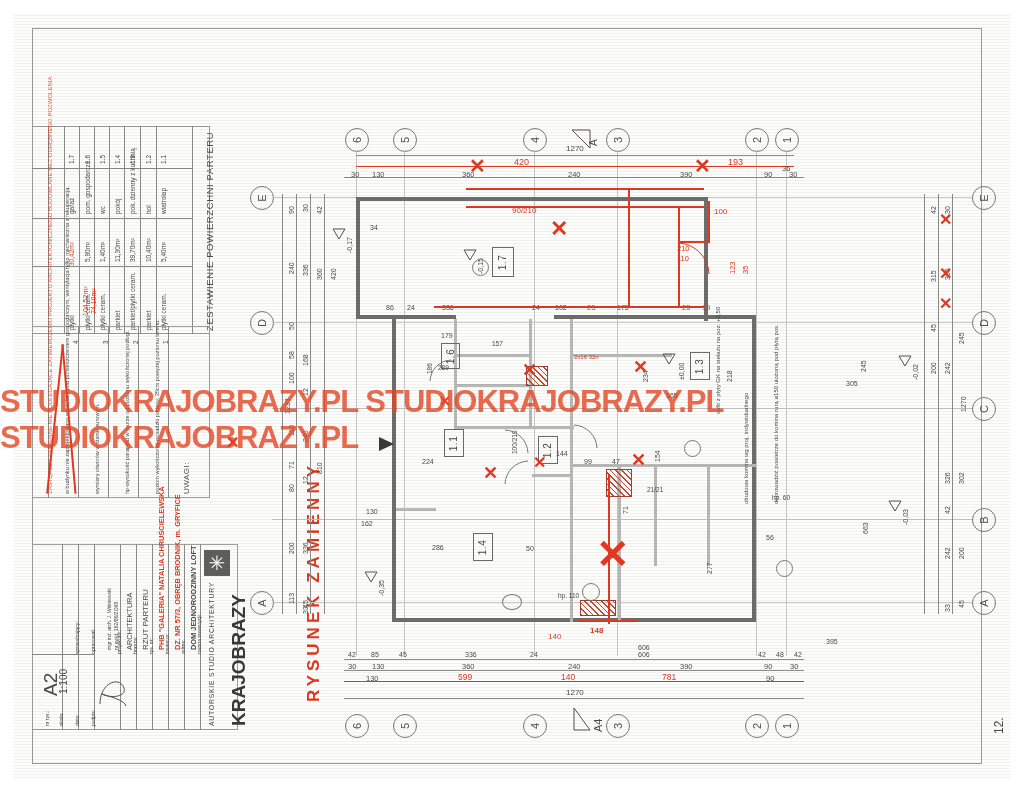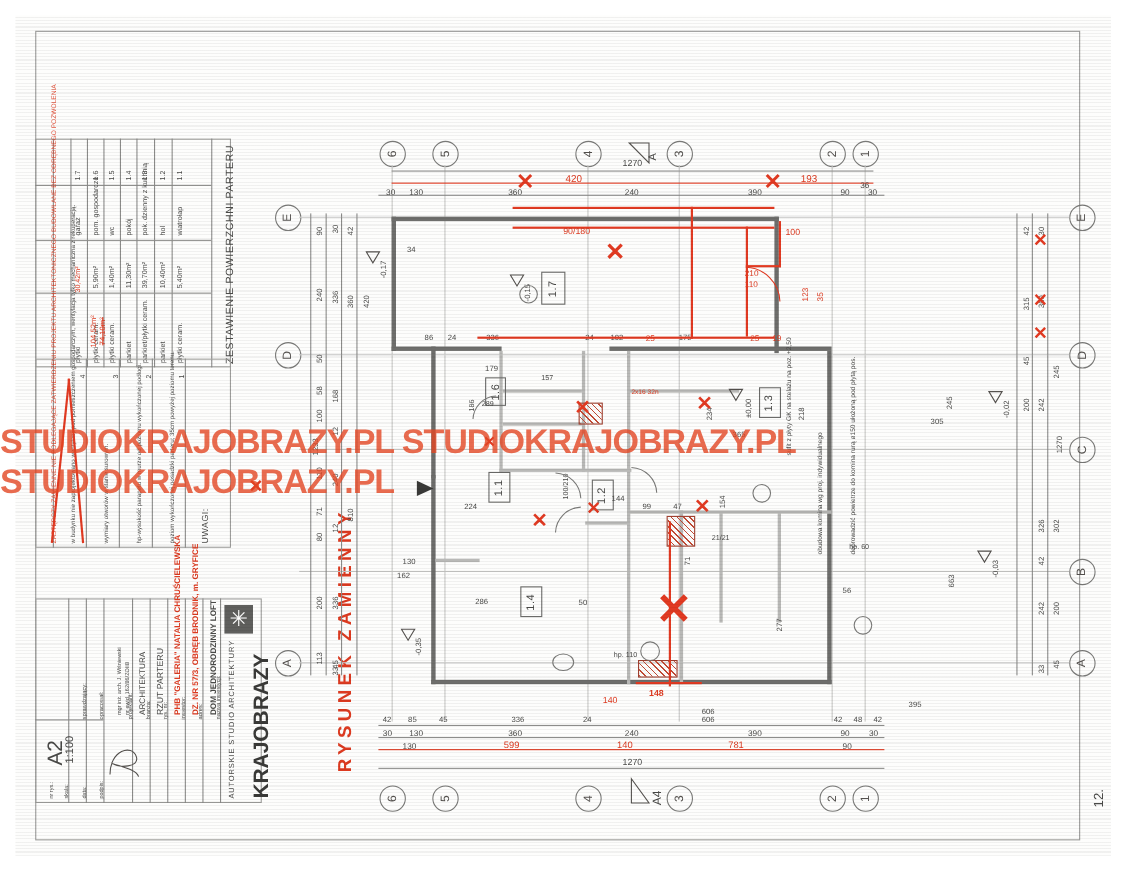--- a/index.html
+++ b/index.html
@@ -509,21 +509,21 @@
 
     <div class="rl" style="left:452px;top:192px;width:238px;height:1.5px;"></div>
     <div class="rl" style="left:452px;top:174px;width:238px;height:1.5px;"></div>
     <div class="rl" style="left:614px;top:174px;width:1.5px;height:120px;"></div>
     <div class="rl" style="left:664px;top:192px;width:1.5px;height:100px;"></div>
     <div class="rl" style="left:664px;top:227px;width:32px;height:1.5px;"></div>
     <div class="rl" style="left:694px;top:187px;width:1.5px;height:42px;"></div>
     <div class="rl" style="left:420px;top:292px;width:270px;height:1.5px;"></div>
     <div class="rl" style="left:594px;top:460px;width:1.5px;height:150px;"></div>
     <div class="rl" style="left:564px;top:606px;width:60px;height:1.5px;"></div>
-    <div class="tr" style="left:498px;top:192px;font-size:8px;">90/180</div>
+    <div class="tr" style="left:498px;top:192px;font-size:8px;">90/210</div>
 
     <div class="xmark" style="left:536px;top:204px;font-size:22px;">✕</div>
     <div class="xmark" style="left:508px;top:347px;font-size:18px;">✕</div>
     <div class="xmark" style="left:619px;top:344px;font-size:18px;">✕</div>
     <div class="xmark" style="left:469px;top:450px;font-size:18px;">✕</div>
     <div class="xmark" style="left:617px;top:437px;font-size:18px;">✕</div>
     <div class="xmark" style="left:519px;top:441px;font-size:16px;">✕</div>
     <div class="xmark" style="left:212px;top:421px;font-size:16px;">✕</div>
     <div class="xmark" style="left:455px;top:142px;font-size:20px;">✕</div>
     <div class="xmark" style="left:680px;top:142px;font-size:20px;">✕</div>

